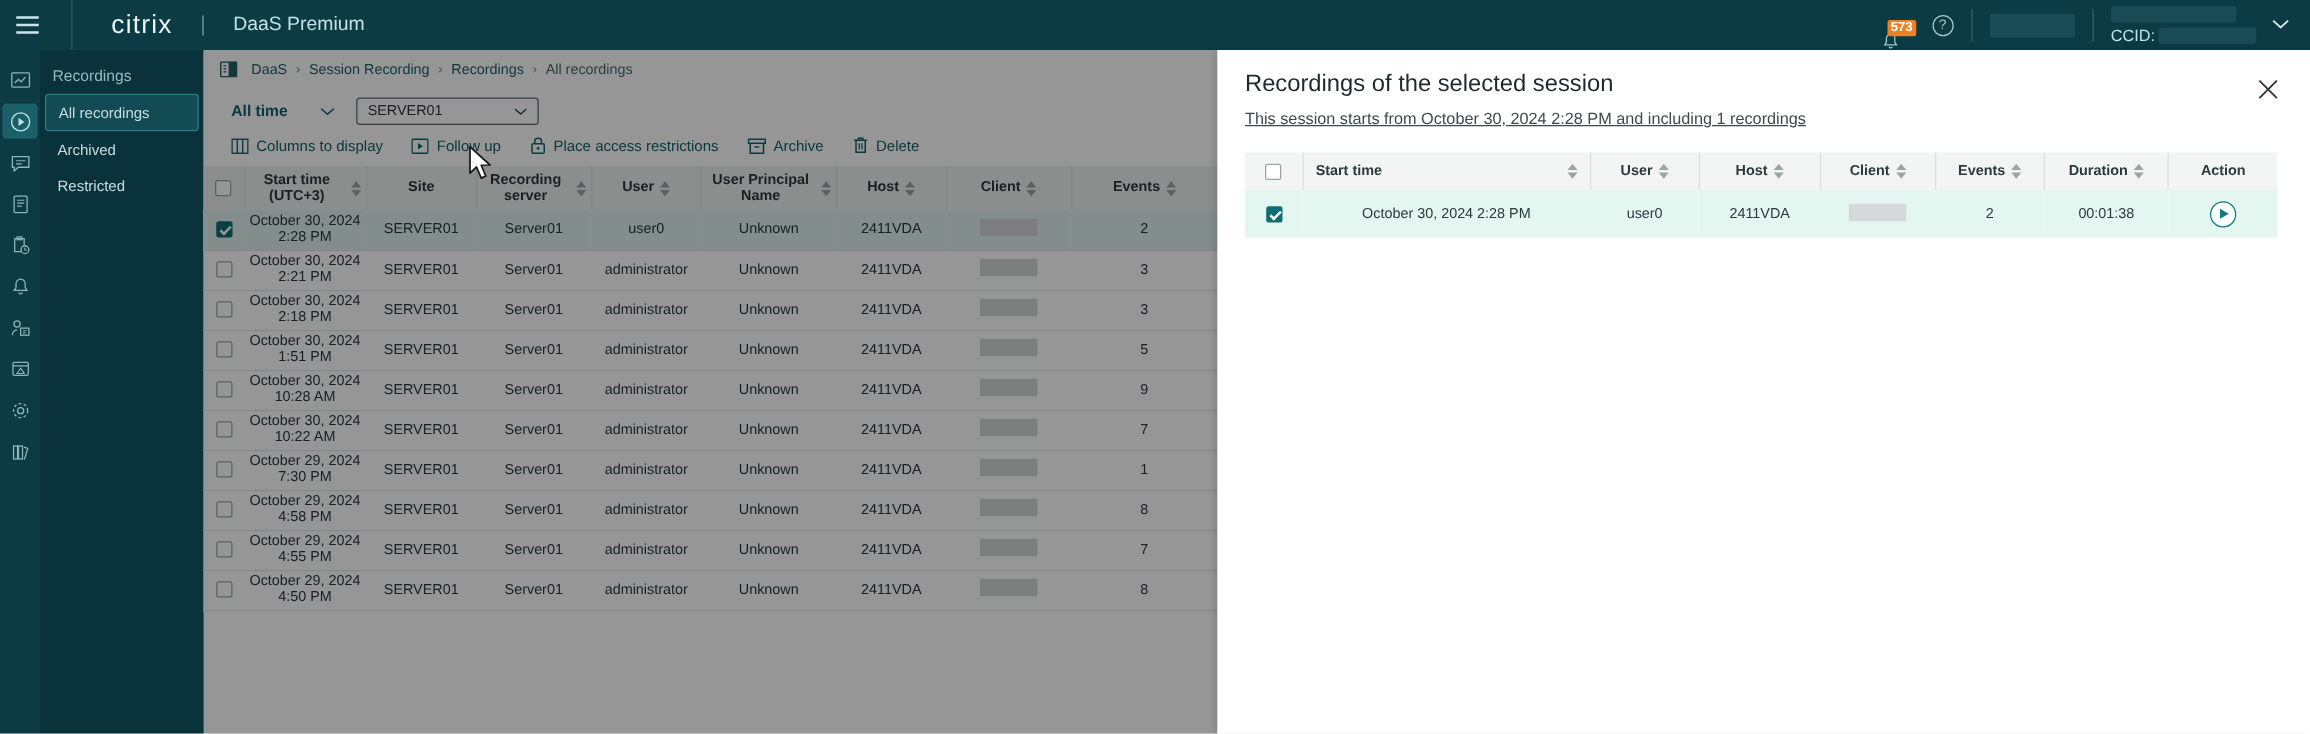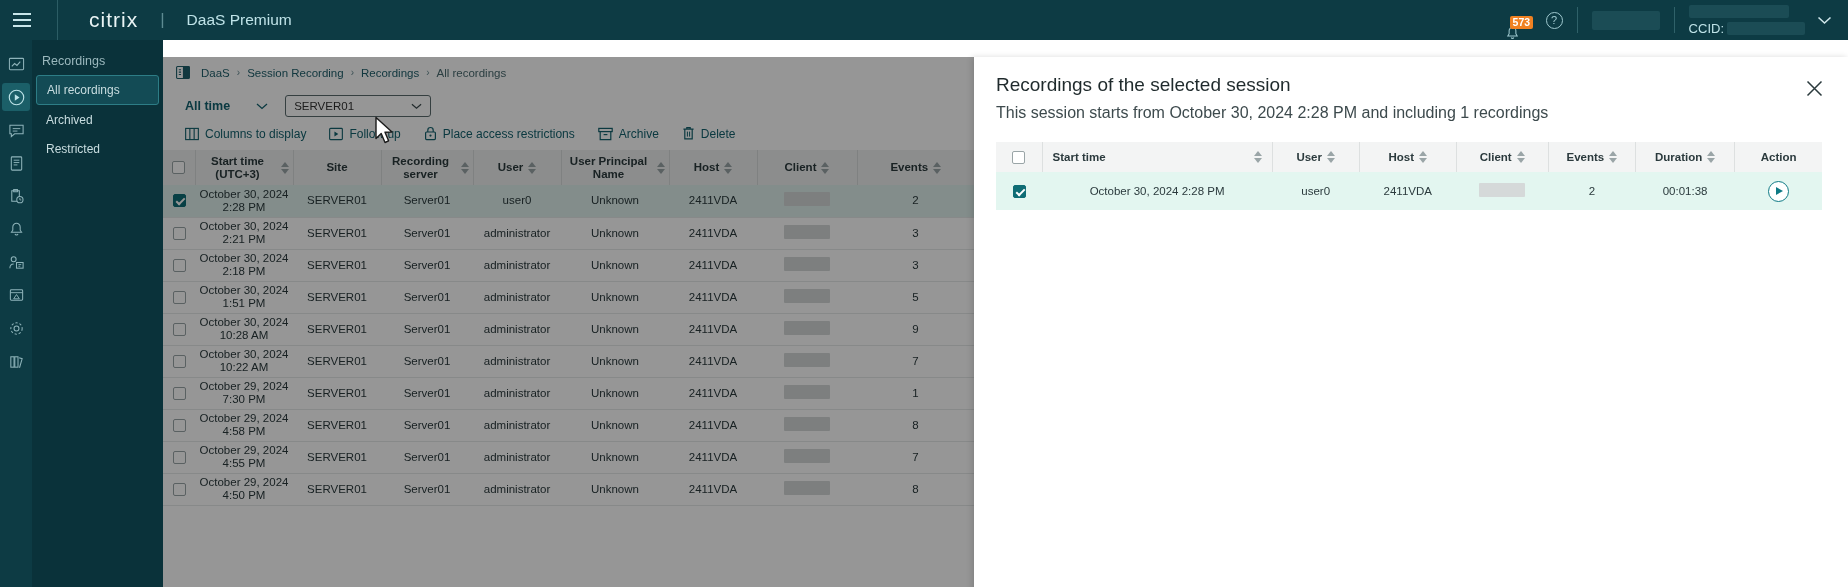--- a/index.html
+++ b/index.html
@@ -71,21 +71,21 @@
     color: #9bb8bd; font-size: 12.5px; padding: 6px 0 6px 10px; font-weight: 400;
   }
   .nav-item {
     color: #c9dde0; font-size: 12px; padding: 7px 0 7px 10px;
     margin: 1px 4px; border-radius: 3px; cursor: pointer;
   }
   .nav-item.active { background: #134b55; border: 1px solid #2d7d86; }
 
   
   .main {
-    position: absolute; top: 57px; left: 163px; width: 1685px; height: 450px;
+    position: absolute; top: 40px; left: 163px; width: 1685px; height: 450px;
     background: #fff;
   }
   .overlay-dim {
     position: absolute; top: 0; left: 0; width: 811px; height: 547px;
     background: rgba(0,0,0,0.41); z-index: 40; pointer-events: none;
   }
   .breadcrumb {
     display: flex; align-items: center; height: 23px; padding: 0 0 0 13px;
     font-size: 11.5px; color: #1f5f6b; margin-top: 4px;
   }
@@ -151,21 +151,21 @@
   td.col-events { text-align: right; padding-right: 22px; }
 
   
   .panel {
     position: absolute; top: 0; left: 811px; width: 874px; height: 547px;
     background: #fff; z-index: 60; box-shadow: -2px 0 6px rgba(0,0,0,0.14);
   }
   .panel-title {
     font-size: 19px; color: #1f2a2c; font-weight: 400; padding: 17px 0 0 22px;
   }
-  .panel-sub { font-size: 16px; color: #3d4a4d; padding: 8px 0 0 22px; }
+  .panel-sub { font-size: 13px; color: #3d4a4d; padding: 8px 0 0 22px; text-decoration: underline; }
   .panel-close {
     position: absolute; top: 21px; right: 24px; width: 20px; height: 20px;
     cursor: pointer; display: flex; align-items: center; justify-content: center;
   }
   table.pgrid { border-collapse: collapse; width: 826px; margin: 20px 0 0 22px;
     table-layout: fixed; }
   table.pgrid thead th {
     background: #f3f4f4; font-size: 11.5px; font-weight: 700; color: #2b3a3d;
     height: 30px; border-right: 1px solid #dde0e0; padding: 0 4px;
   }

